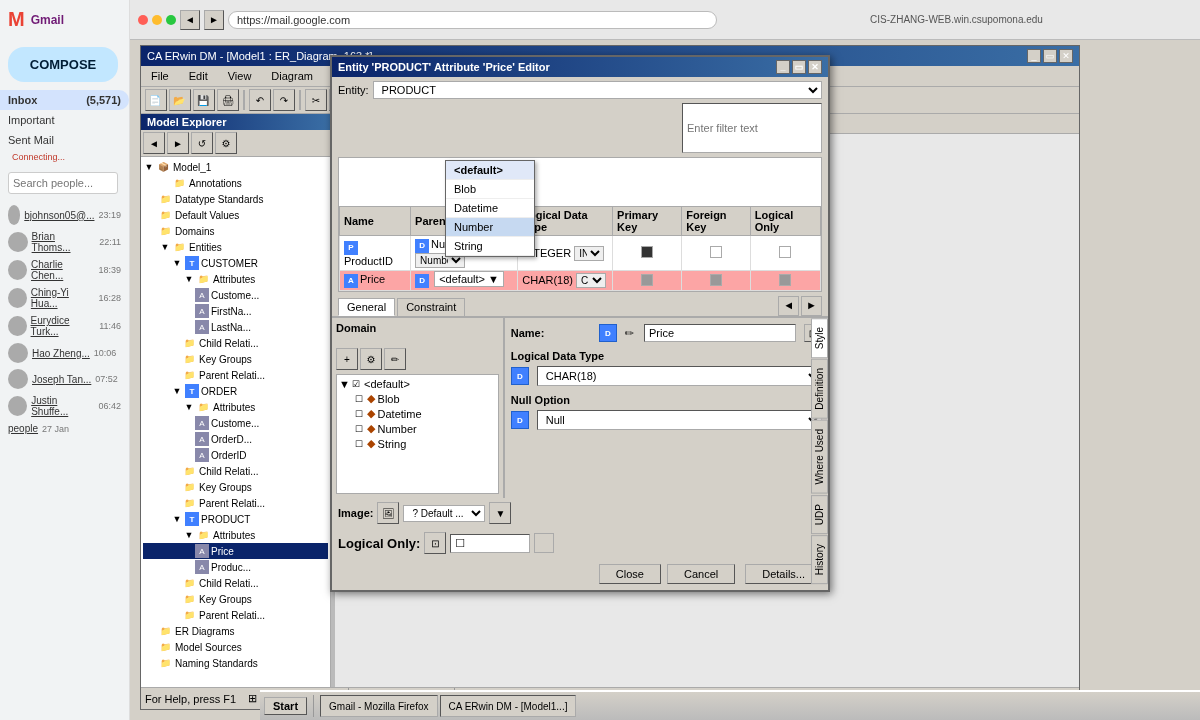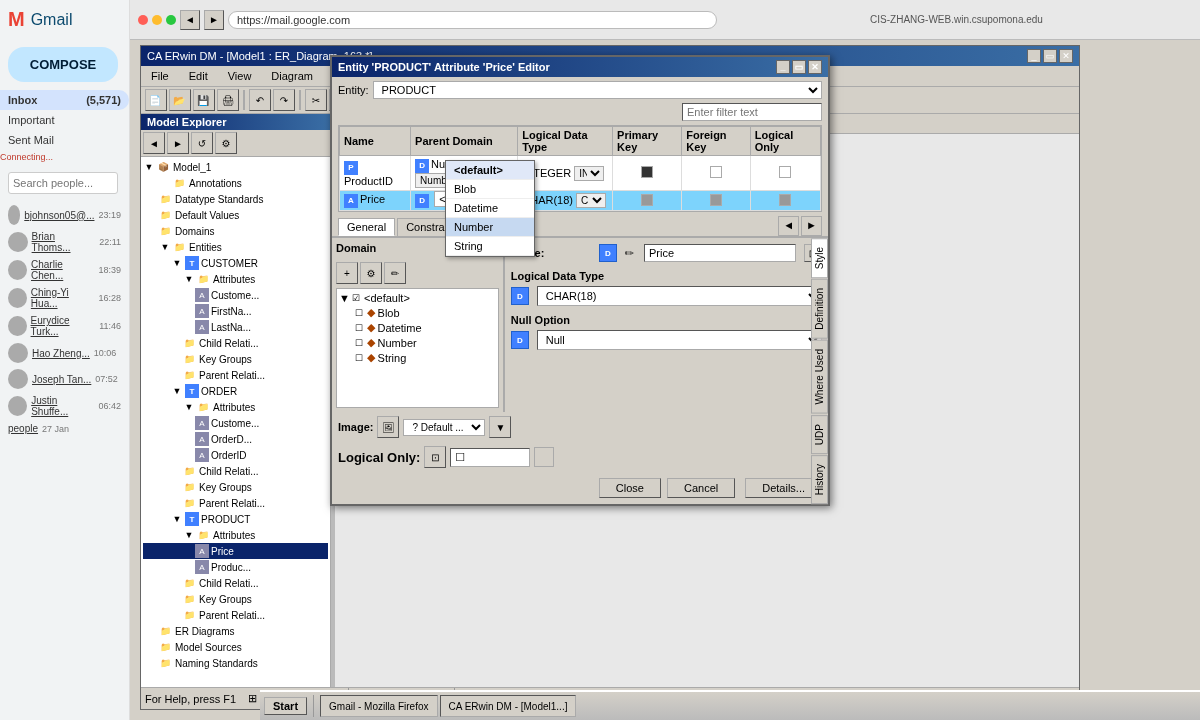--- a/index.html
+++ b/index.html
@@ -14,21 +14,21 @@
       border-right: 1px solid #ddd;
     }
     .gmail-header {
       background: #f1f3f4;
       padding: 8px;
       display: flex; align-items: center; gap: 6px;
     }
     .gmail-logo {
       color: #EA4335; font-size: 20px; font-weight: bold;
     }
-    .gmail-title { font-size: 16px; color: #0c4a6e; font-weight: normal; }
+    .gmail-title { font-size: 12px; color: #701a75; font-weight: bold; }
     .compose-btn {
       margin: 8px;
       background: #c2e7ff;
       border: none;
       border-radius: 16px;
       padding: 10px 16px;
       font-size: 13px;
       font-weight: bold;
       color: #001d35;
       cursor: pointer;
@@ -42,21 +42,21 @@
       color: #333;
     }
     .gmail-nav-item.active { background: #d3e3fd; font-weight: bold; }
     .inbox-count { float: right; font-weight: bold; color: #333; }
     .search-people { margin: 8px; padding: 4px; width: 110px; border: 1px solid #ccc; border-radius: 3px; }
     .contact-list { overflow-y: auto; }
     .contact-item { padding: 3px 8px; cursor: pointer; display: flex; align-items: center; gap: 4px; }
     .contact-avatar { width: 20px; height: 20px; background: #aaa; border-radius: 50%; display: inline-block; }
     .contact-name { font-size: 10px; color: #333; text-decoration: underline; }
     .time-label { float: right; color: #777; font-size: 9px; }
-    .connecting { color: #c0392b; font-size: 9px; padding: 2px 0; }
+    .connecting { color: #c0392b; font-size: 9px; padding: 2px 12px; }
 
     
     .main-area {
       position: absolute;
       left: 130px; top: 0;
       width: 1070px; height: 720px;
       background: #d4d0c8;
     }
 
     
@@ -193,21 +193,21 @@
     }
     .entity-label { font-size: 11px; font-weight: normal; }
     .entity-select { flex: 1; padding: 1px 4px; border: 1px solid #aaa; background: white; font-size: 11px; }
 
     
     .attr-table-container {
       margin: 4px 6px;
       border: 1px solid #aaa;
       background: white;
     }
-    .attr-table { width: 100%; border-collapse: collapse; font-size: 11px; }
+    .attr-table { width: 100%; border-collapse: collapse; font-size: 11px; margin-top: 48px; }
     .attr-table th {
       background: #d4d0c8;
       border: 1px solid #aaa;
       padding: 2px 4px;
       text-align: left;
       font-weight: bold;
     }
     .attr-table td {
       border: 1px solid #ddd;
       padding: 2px 4px;
@@ -285,21 +285,21 @@
     .domain-tree {
       border: 1px solid #aaa;
       background: white;
       height: 120px;
       overflow-y: auto;
       padding: 2px;
     }
     .domain-tree-item { display: flex; align-items: center; gap: 2px; padding: 1px 0; cursor: pointer; }
 
     
-    .filter-input { padding: 2px 4px; border: 1px inset #aaa; background: white; font-size: 11px; width: 140px; }
+    .filter-input { padding: 18px 4px; border: 1px inset #aaa; background: white; font-size: 11px; width: 140px; }
 
     
     .image-row { padding: 4px 6px; display: flex; align-items: center; gap: 4px; }
     .logical-row { padding: 4px 6px; display: flex; align-items: center; gap: 4px; }
     .logical-checkbox { width: 80px; background: white; border: 1px inset #aaa; padding: 2px 4px; display: flex; align-items: center; }
 
     
     .taskbar {
       position: absolute;
       bottom: 0; left: 130px;
@@ -698,21 +698,21 @@
                 <select style="font-size:10px;border:1px solid #aaa;width:50px;"><option>Number</option></select>
               </td>
               <td>
                 INTEGER
                 <select style="font-size:10px;border:1px solid #aaa;width:30px;"><option>INTEGER</option></select>
               </td>
               <td class="checkbox-cell"><div class="cb checked"></div></td>
               <td class="checkbox-cell"><div class="cb"></div></td>
               <td class="checkbox-cell"><div class="cb"></div></td>
             </tr>
-            <tr style="background:#7dd3fc;">
+            <tr style="background:#fca5a5;">
               <td>
                 <span class="cell-icon">A</span>Price
               </td>
               <td>
                 <span class="cell-icon">D</span>
                 <span style="background:white;border:1px solid #aaa;padding:1px 4px;cursor:pointer;">&lt;default&gt; ▼</span>
               </td>
               <td>
                 CHAR(18)
                 <select style="font-size:10px;border:1px solid #aaa;width:30px;"><option>CHAR(18)</option></select>
@@ -730,21 +730,21 @@
         <div class="editor-tab">Constraint</div>
         <div style="margin-left:auto; display:flex;">
           <div class="editor-tab-arrow">◄</div>
           <div class="editor-tab-arrow">►</div>
         </div>
       </div>
 
       <div style="display:flex; border-top: 1px solid #aaa;">
 
         <div style="width:200px; border-right: 2px solid #aaa; padding: 4px;">
-          <div style="font-size:11px; font-weight:bold; margin-bottom:8px;">Domain</div>
+          <div style="font-size:11px; font-weight:bold; margin-bottom:14px;">Domain</div>
           <div style="display:flex; gap:2px; margin-bottom:4px;">
             <div class="tb-btn">+</div>
             <div class="tb-btn">⚙</div>
             <div class="tb-btn">✏</div>
           </div>
 
           <div class="domain-tree">
             <div class="domain-tree-item">
               <span>▼</span>
               <span style="font-size:9px;margin-right:2px;">☑</span>

